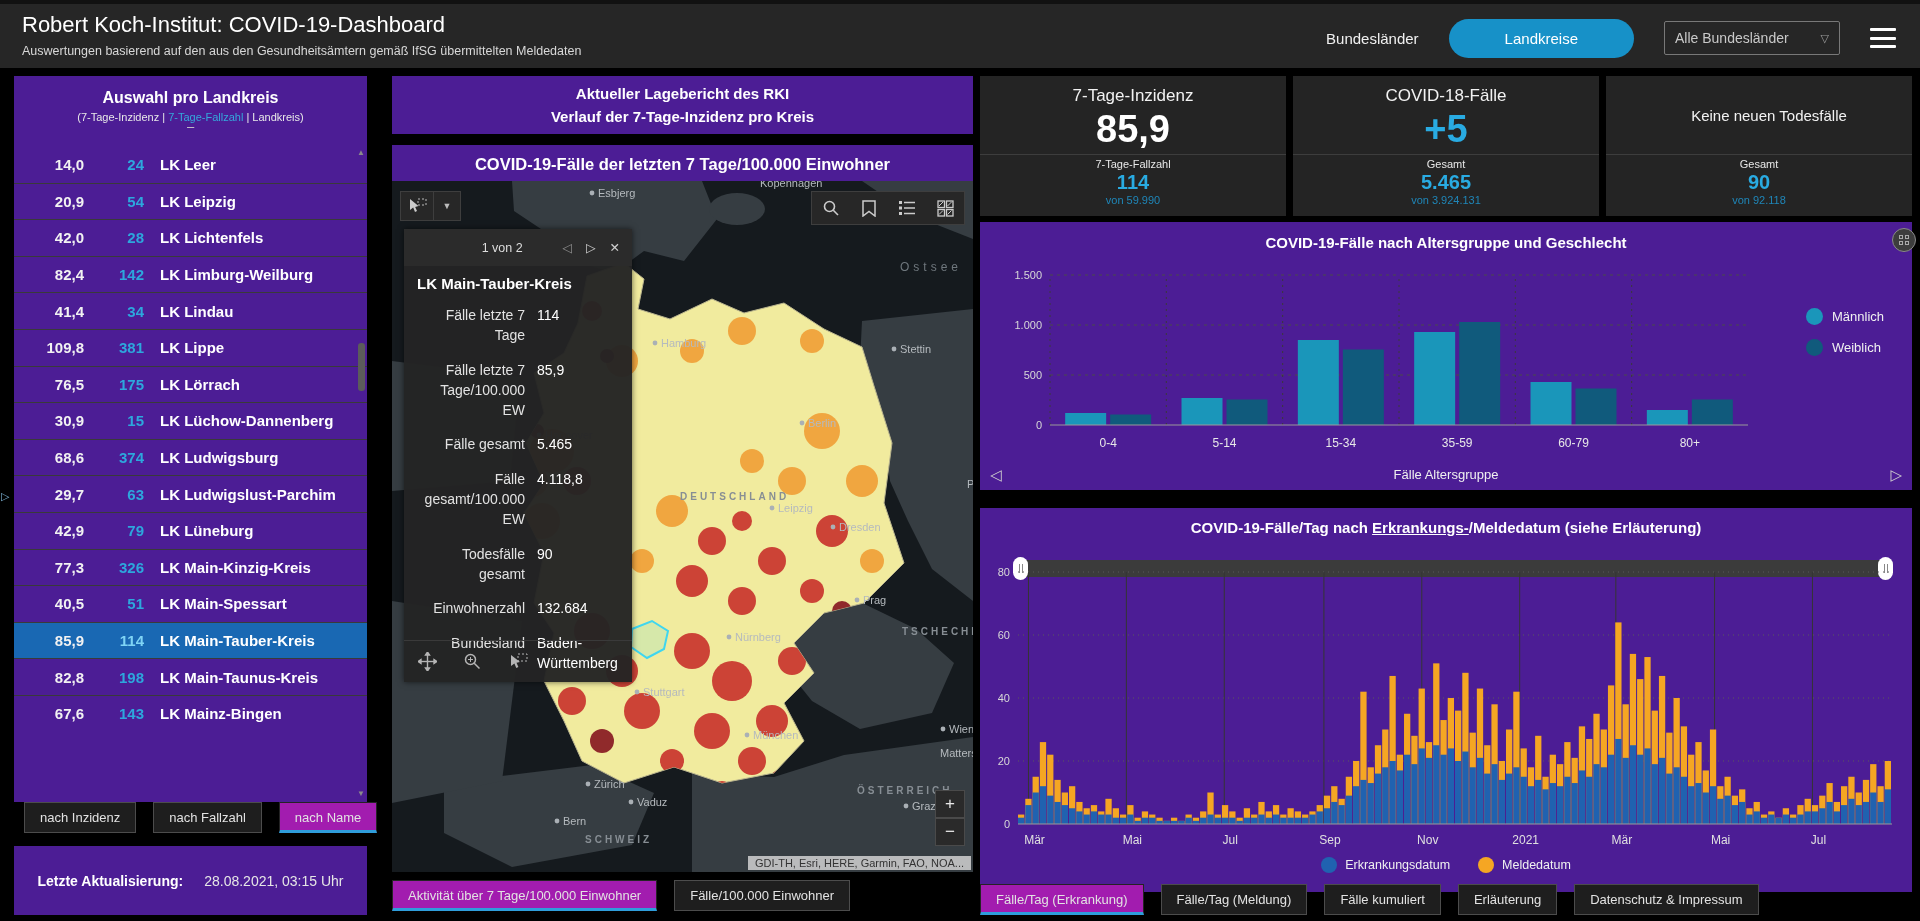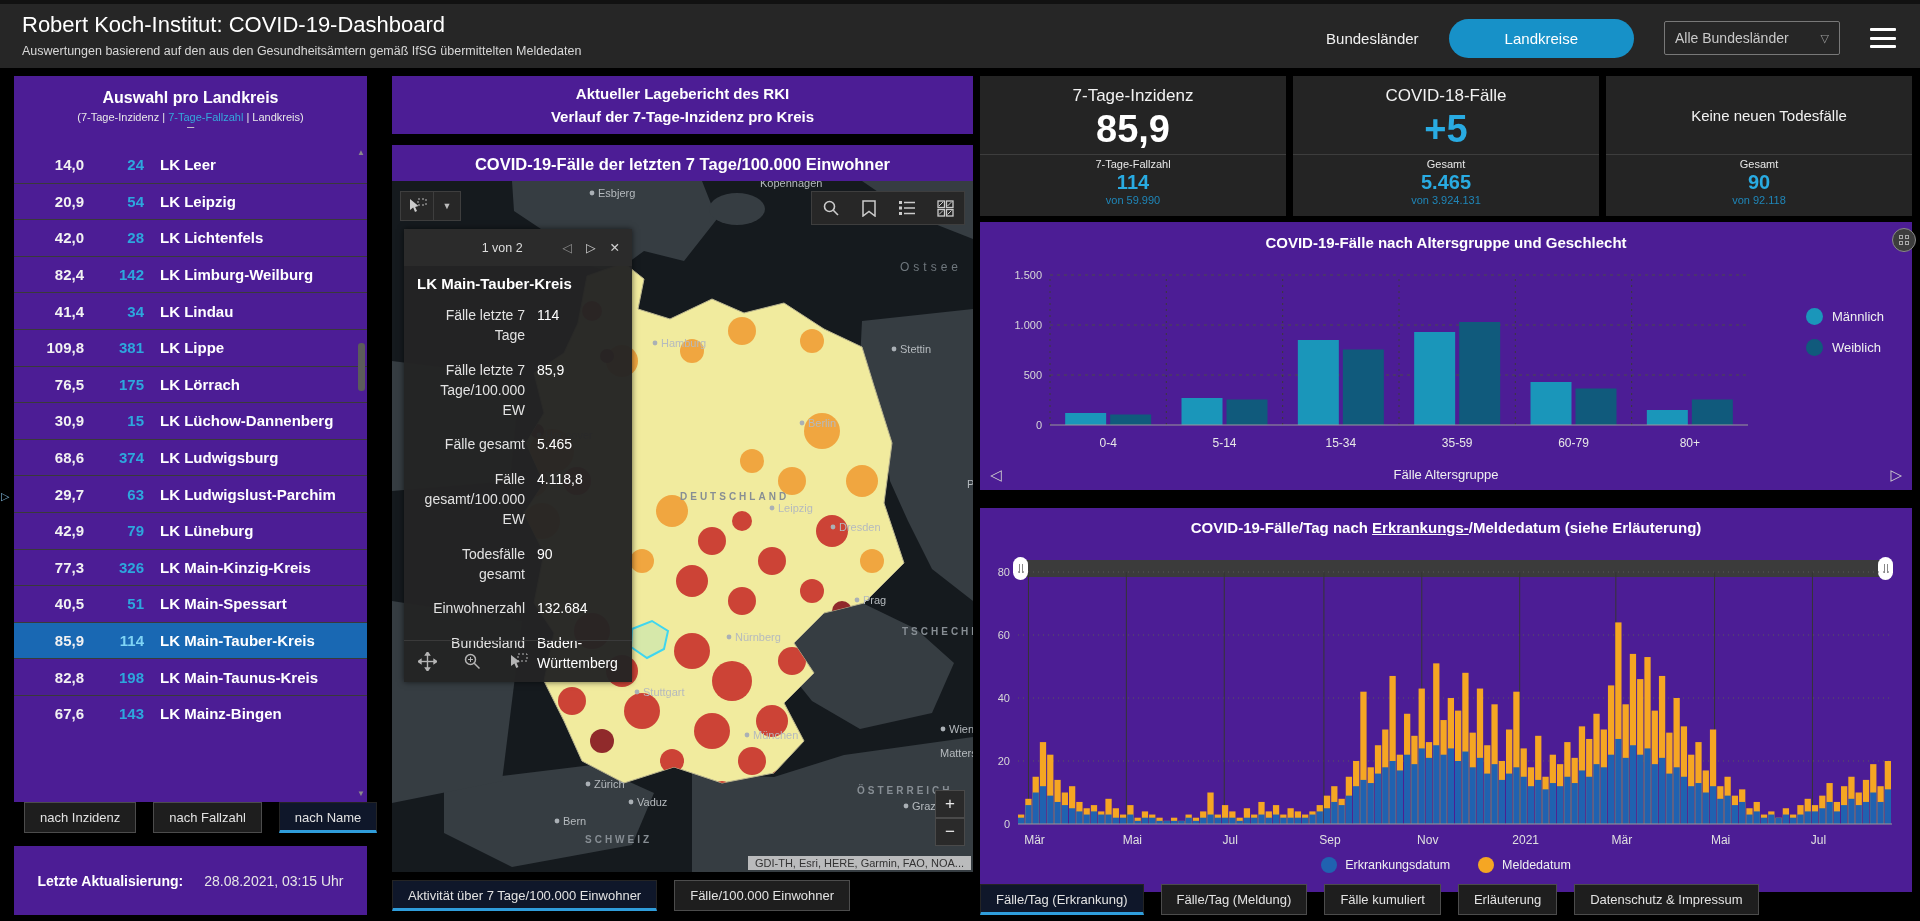--- a/index.html
+++ b/index.html
@@ -34,21 +34,21 @@
   .sb-cnt{text-align:right;font-size:15px;font-weight:bold;color:#2da7dd;padding-right:2px;}
   .sb-name{padding-left:14px;font-size:15px;font-weight:bold;color:#fff;white-space:nowrap;overflow:hidden;}
   .sb-row.sel{background:#1968b3;}
   .sb-row.sel .sb-cnt{color:#7fd4f5;}
   .sb-scroll{position:absolute;right:1px;top:72px;width:10px;height:650px;}
   .sb-scroll .s-up,.sb-scroll .s-dn{position:absolute;left:0;width:10px;font-size:8px;color:#8a8a8a;text-align:center;cursor:pointer;}
   .sb-scroll .s-up{top:0;} .sb-scroll .s-dn{bottom:0;}
   .sb-thumb{position:absolute;left:2px;top:195px;width:7px;height:48px;background:#5b5b5b;border-radius:3px;cursor:pointer;}
   .tabs{position:absolute;display:flex;gap:17px;}
   .tab{background:#1e1e1e;border:1px solid #4c4c4c;color:#e2e2e2;font-size:13px;padding:7px 15px;cursor:pointer;white-space:nowrap;}
-  .tab.active{background:#0f172a;border-color:#242424;border-bottom:3px solid #2f9ddb;padding-bottom:4px;}
+  .tab.active{background:#a21caf;border-color:#242424;border-bottom:3px solid #2f9ddb;padding-bottom:4px;}
   .sb-tabs{left:24px;top:802px;}
   .sb-foot{left:14px;top:846px;width:353px;height:69px;display:flex;align-items:center;justify-content:center;font-size:14px;}
   .sb-foot b{color:#fff;} .sb-foot span{color:#e6e6e6;margin-left:21px;}
   
   .map-hdr{left:392px;top:76px;width:581px;height:58px;display:flex;flex-direction:column;align-items:center;justify-content:center;}
   .map-hdr div{font-size:15px;font-weight:bold;color:#fff;line-height:1.55;}
   .map-card{left:392px;top:145px;width:581px;height:727px;}
   .map-title{text-align:center;font-size:16.5px;font-weight:bold;color:#fff;padding-top:10px;height:26px;}
   .map-area{position:absolute;left:0;top:36px;width:581px;height:691px;background:#151a1e;overflow:hidden;}
   .map-area svg.base{position:absolute;left:0;top:0;}

